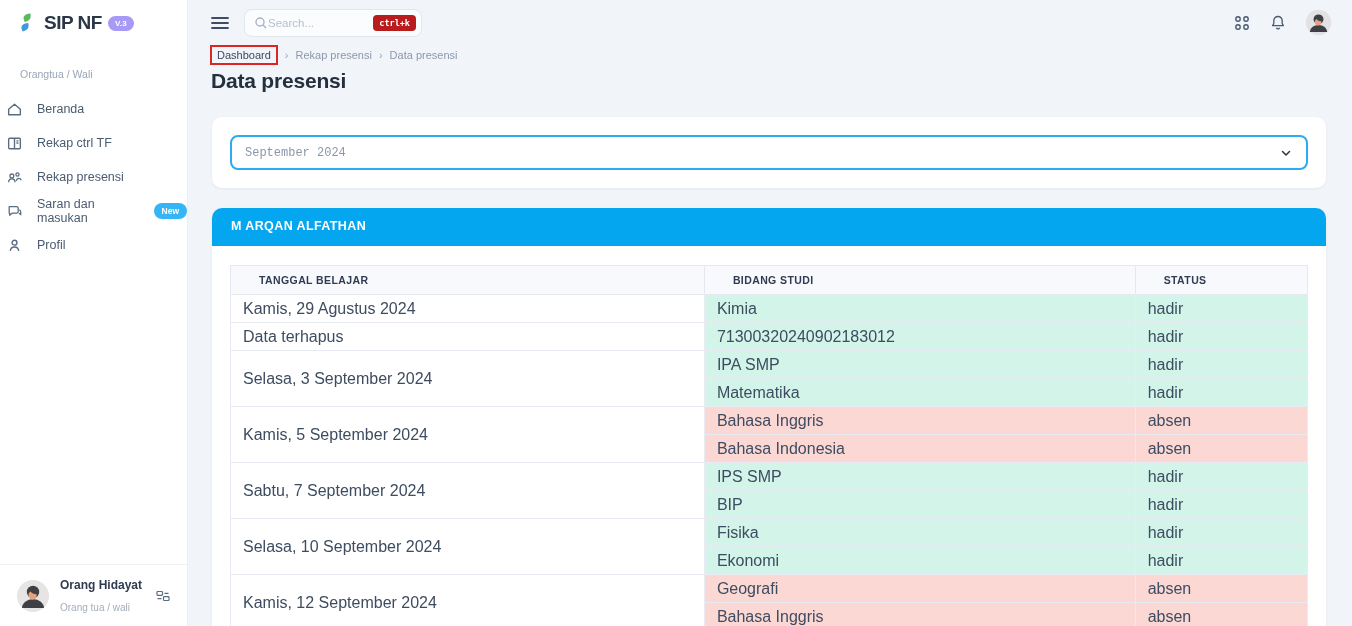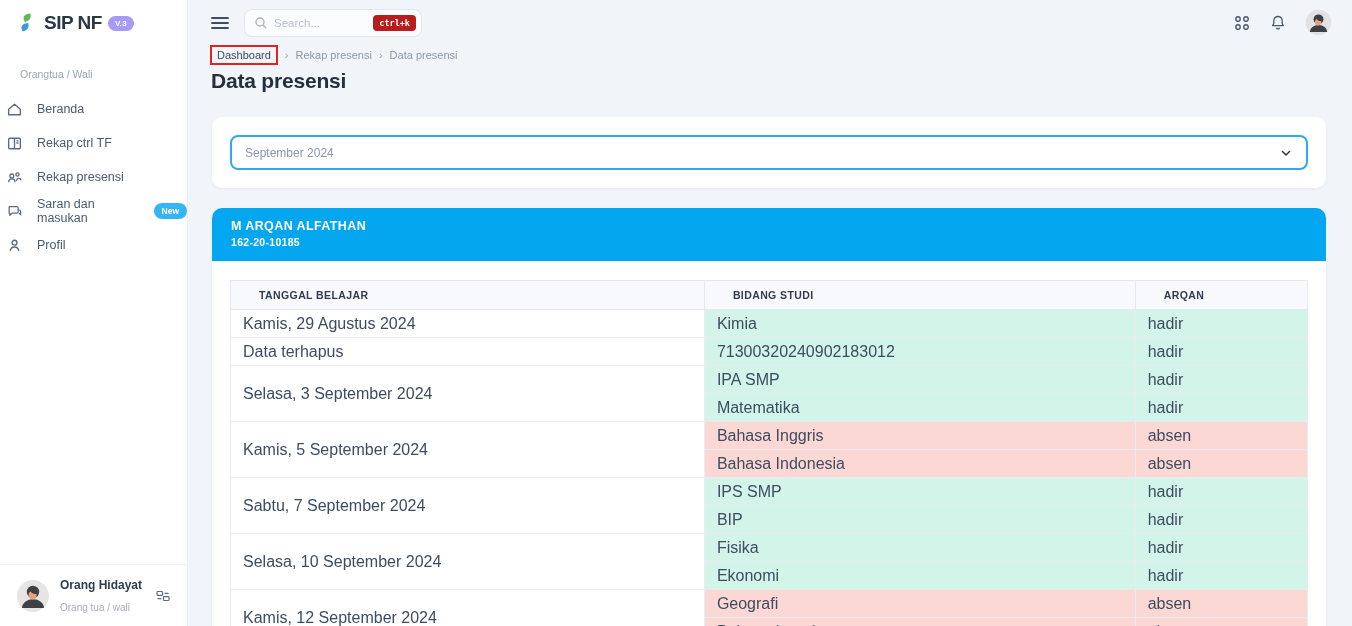--- a/index.html
+++ b/index.html
@@ -25,21 +25,21 @@
                  padding:13px 16px; display:flex; align-items:center; gap:10px; background:#fff; }
   .sf-texts { flex:1; }
   .sf-name { font-size:12px; font-weight:700; color:#2f3b4e; }
   .sf-role { font-size:10px; color:#a3aebc; margin-top:10px; }
 
   
   .main { position:absolute; left:188px; top:0; width:1164px; height:626px; }
   .topbar { display:flex; align-items:center; padding:7px 20px 0 22px; height:38px; }
   .burger { width:20px; height:16px; display:inline-flex; cursor:pointer; margin-right:14px; }
   .searchbox { display:flex; align-items:center; width:178px; height:28px; background:#fbfcfe;
-               border:1px solid #e2e7ef; border-radius:8px; padding:0 5px 0 9px; gap:6px; }
+               border:1px solid #e2e7ef; border-radius:8px; padding:0 5px 0 9px; }
   .searchbox input { border:none; outline:none; background:transparent; flex:1; min-width:0;
                      font-size:11.5px; color:#51607a; font-family:"Liberation Sans",sans-serif; }
   .searchbox input::placeholder { color:#b4bfcd; }
   .kbd { background:#b91c1c; color:#fff; font-family:"DejaVu Sans Mono",monospace;
          font-size:8.5px; font-weight:700; border-radius:4px; padding:3px 6px; }
   .top-spacer { flex:1; }
   .top-icons { display:flex; align-items:center; gap:18px; }
   .tb-ic { width:18px; height:18px; display:inline-flex; cursor:pointer; }
 
   
@@ -50,21 +50,21 @@
   .crumb-sep { color:#9aa6b8; font-size:11px; }
   .page-title { font-size:21px; font-weight:800; color:#25303e; letter-spacing:-0.2px;
                 padding:4px 0 0 23px; }
 
   
   .card { background:#fff; border-radius:10px; box-shadow:0 1px 3px rgba(40,60,90,0.06); }
   .filter-card { margin:24px 26px 0 24px; padding:18px; }
   .month-select { display:flex; align-items:center; justify-content:space-between;
                   border:2px solid #2ea9f2; border-radius:8px; height:35px; padding:0 13px;
                   cursor:pointer; }
-  .month-select .val { font-size:12px; color:#8a97a9; }
+  .month-select .val { font-size:12px; color:#8a97a9;font-family:Liberation Mono, monospace; }
   .chev { width:14px; height:14px; display:inline-flex; }
 
   .presence-card { margin:20px 26px 0 24px; overflow:hidden; height:500px; }
   .student-header { background:#05a6f0; padding:11px 19px 13px 19px; color:#fff; }
   .student-name { font-size:12.5px; font-weight:800; letter-spacing:0.4px; }
   .student-id { font-size:10.5px; font-weight:600; margin-top:3px; letter-spacing:0.3px; }
   .table-wrap { padding:19px 18px; }
   table.presence { width:100%; border-collapse:collapse; table-layout:fixed; }
   .presence th { background:#f8f9fc; border:1px solid #e5e8ef; text-align:left;
                  font-size:10.5px; color:#2f3b52; letter-spacing:0.4px; padding:8px 28px; height:28px; }
@@ -226,34 +226,33 @@
           <svg viewBox="0 0 14 14" fill="none" stroke="#2b3445" stroke-width="1.5" stroke-linecap="round" stroke-linejoin="round">
             <path d="M3.5 5.5 L7 9 L10.5 5.5"></path>
           </svg>
         </span>
       </div>
     </div>
 
     <div class="card presence-card">
       <div class="student-header">
         <div class="student-name">M ARQAN ALFATHAN</div>
-        <div class="student-id">162-20-10185</div>
       </div>
       <div class="table-wrap">
         <table class="presence">
           <colgroup>
               <col class="col-date">
               <col class="col-subject">
               <col class="col-status">
             </colgroup>
           <thead>
             <tr>
               <th>TANGGAL BELAJAR</th>
               <th>BIDANG STUDI</th>
-              <th>ARQAN</th>
+              <th>STATUS</th>
             </tr>
           </thead>
           <tbody>
               <tr>
                 <td rowspan="1" class="date-cell">Kamis, 29 Agustus 2024</td>
                 <td style="background: rgb(211, 245, 233);">Kimia</td>
                 <td style="background: rgb(211, 245, 233);">hadir</td>
               </tr>
               <tr>
                 <td rowspan="1" class="date-cell">Data terhapus</td>

